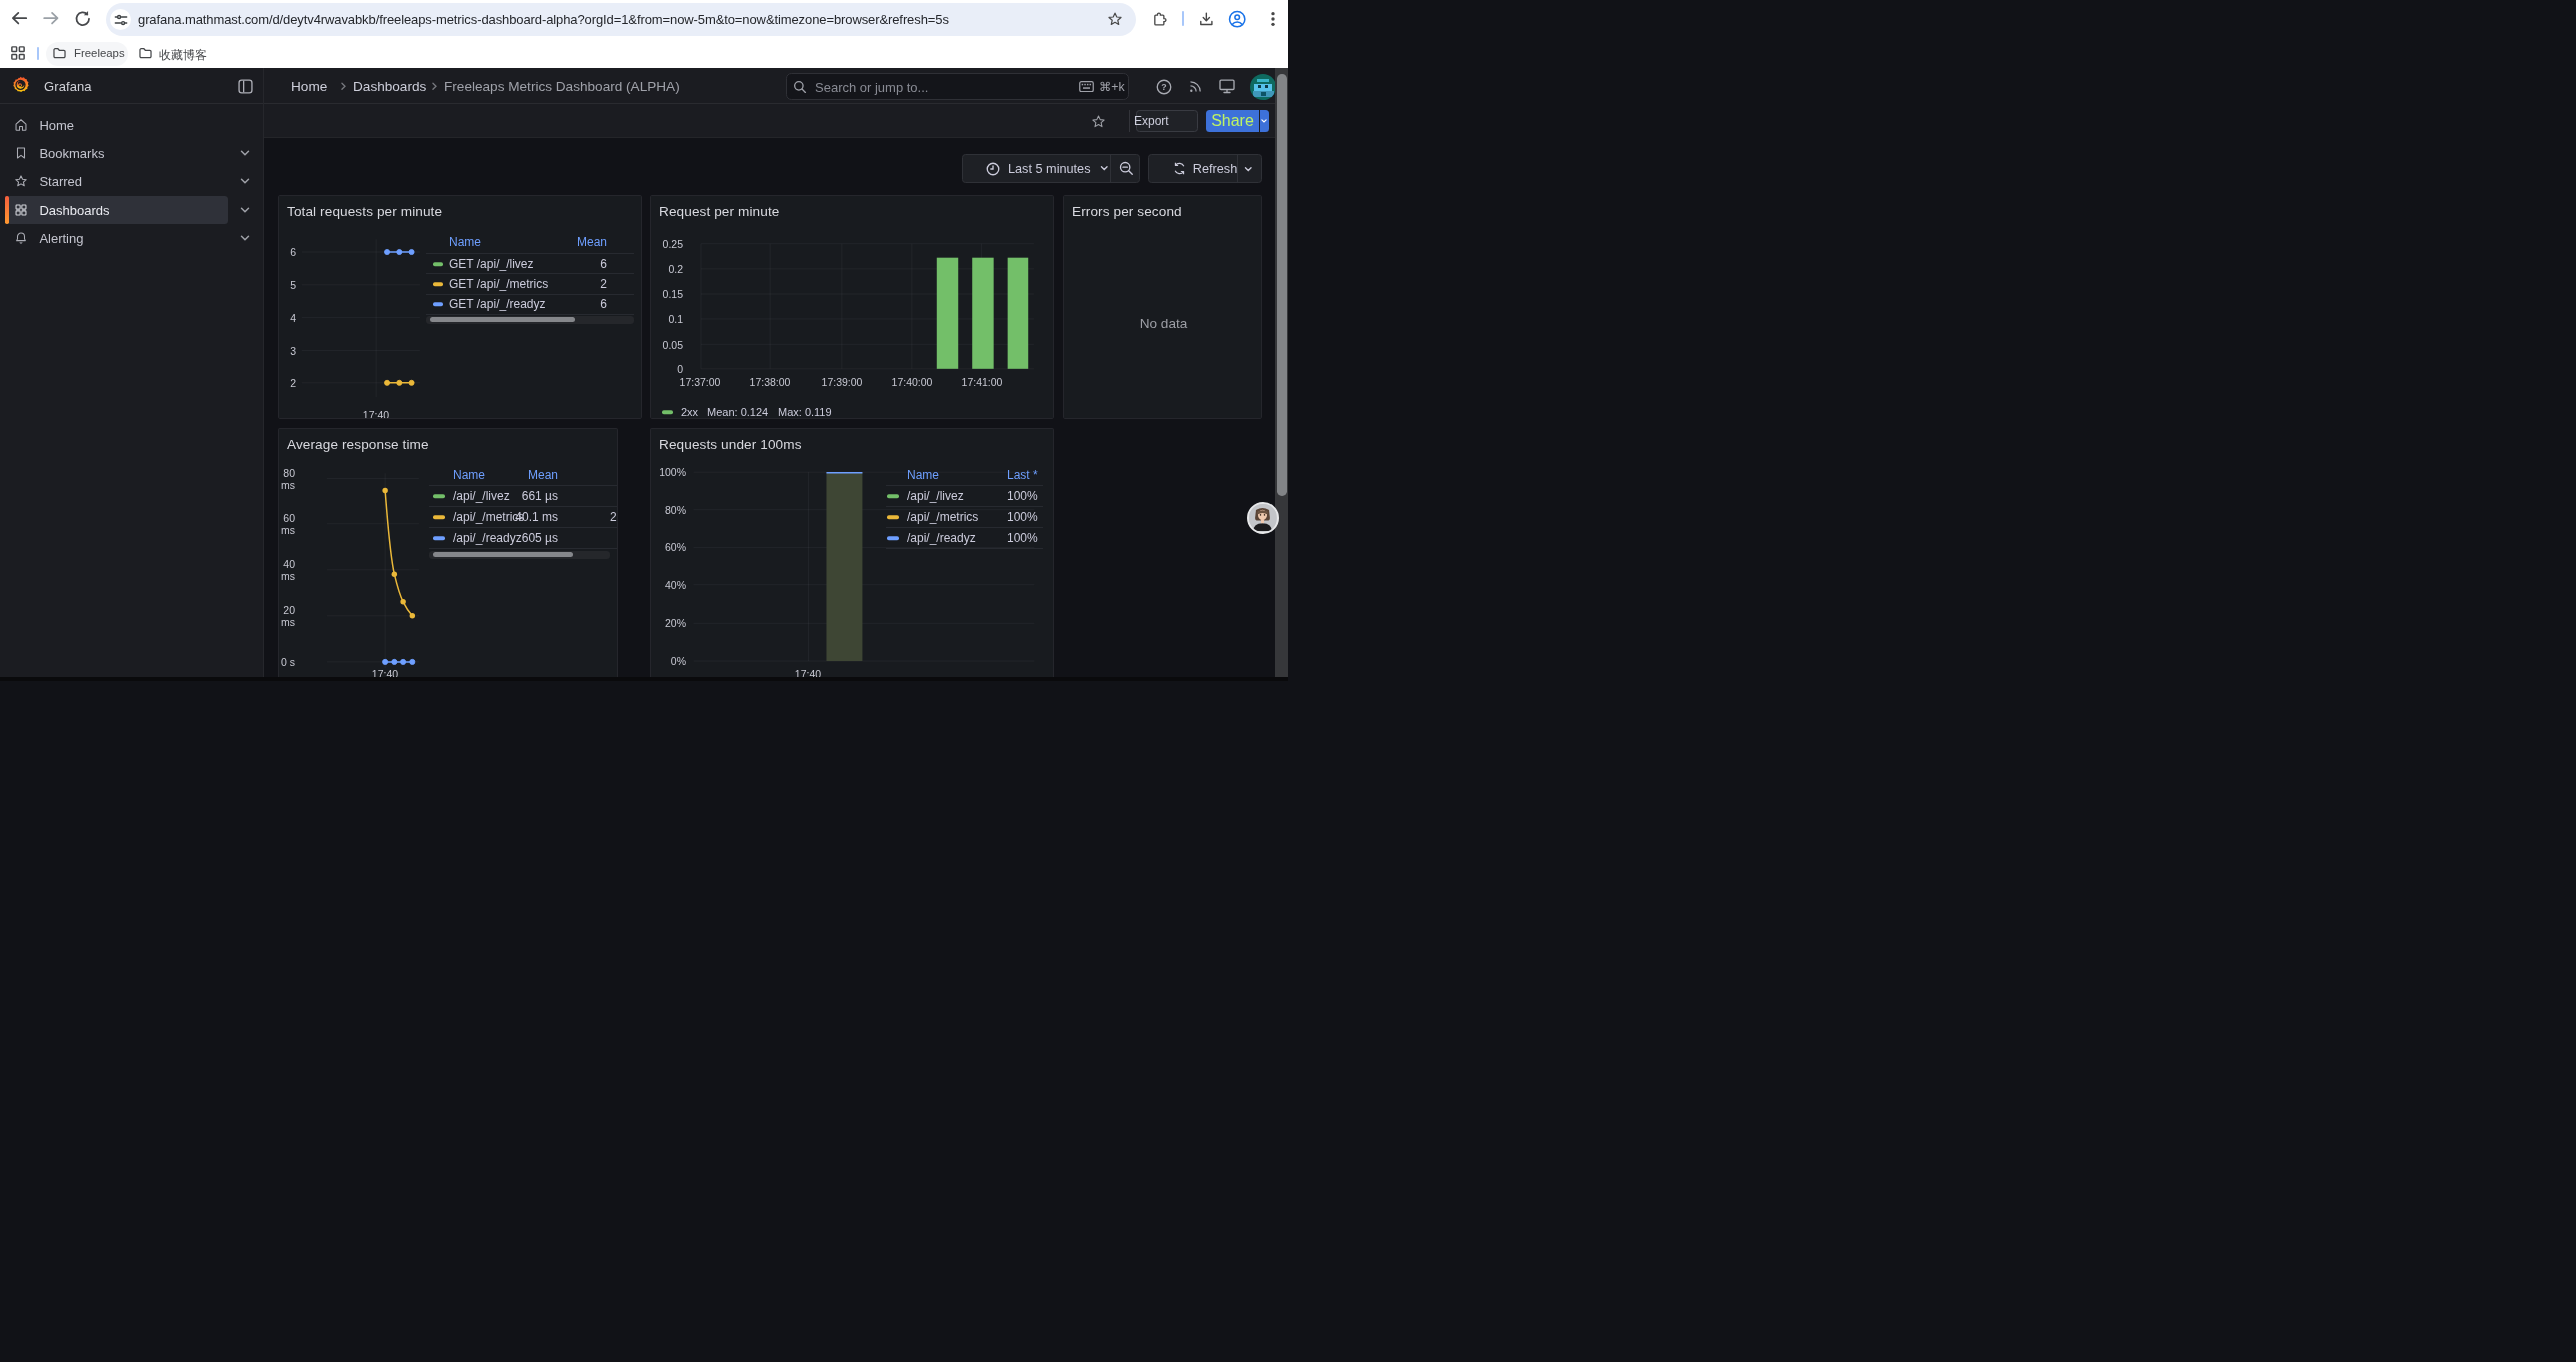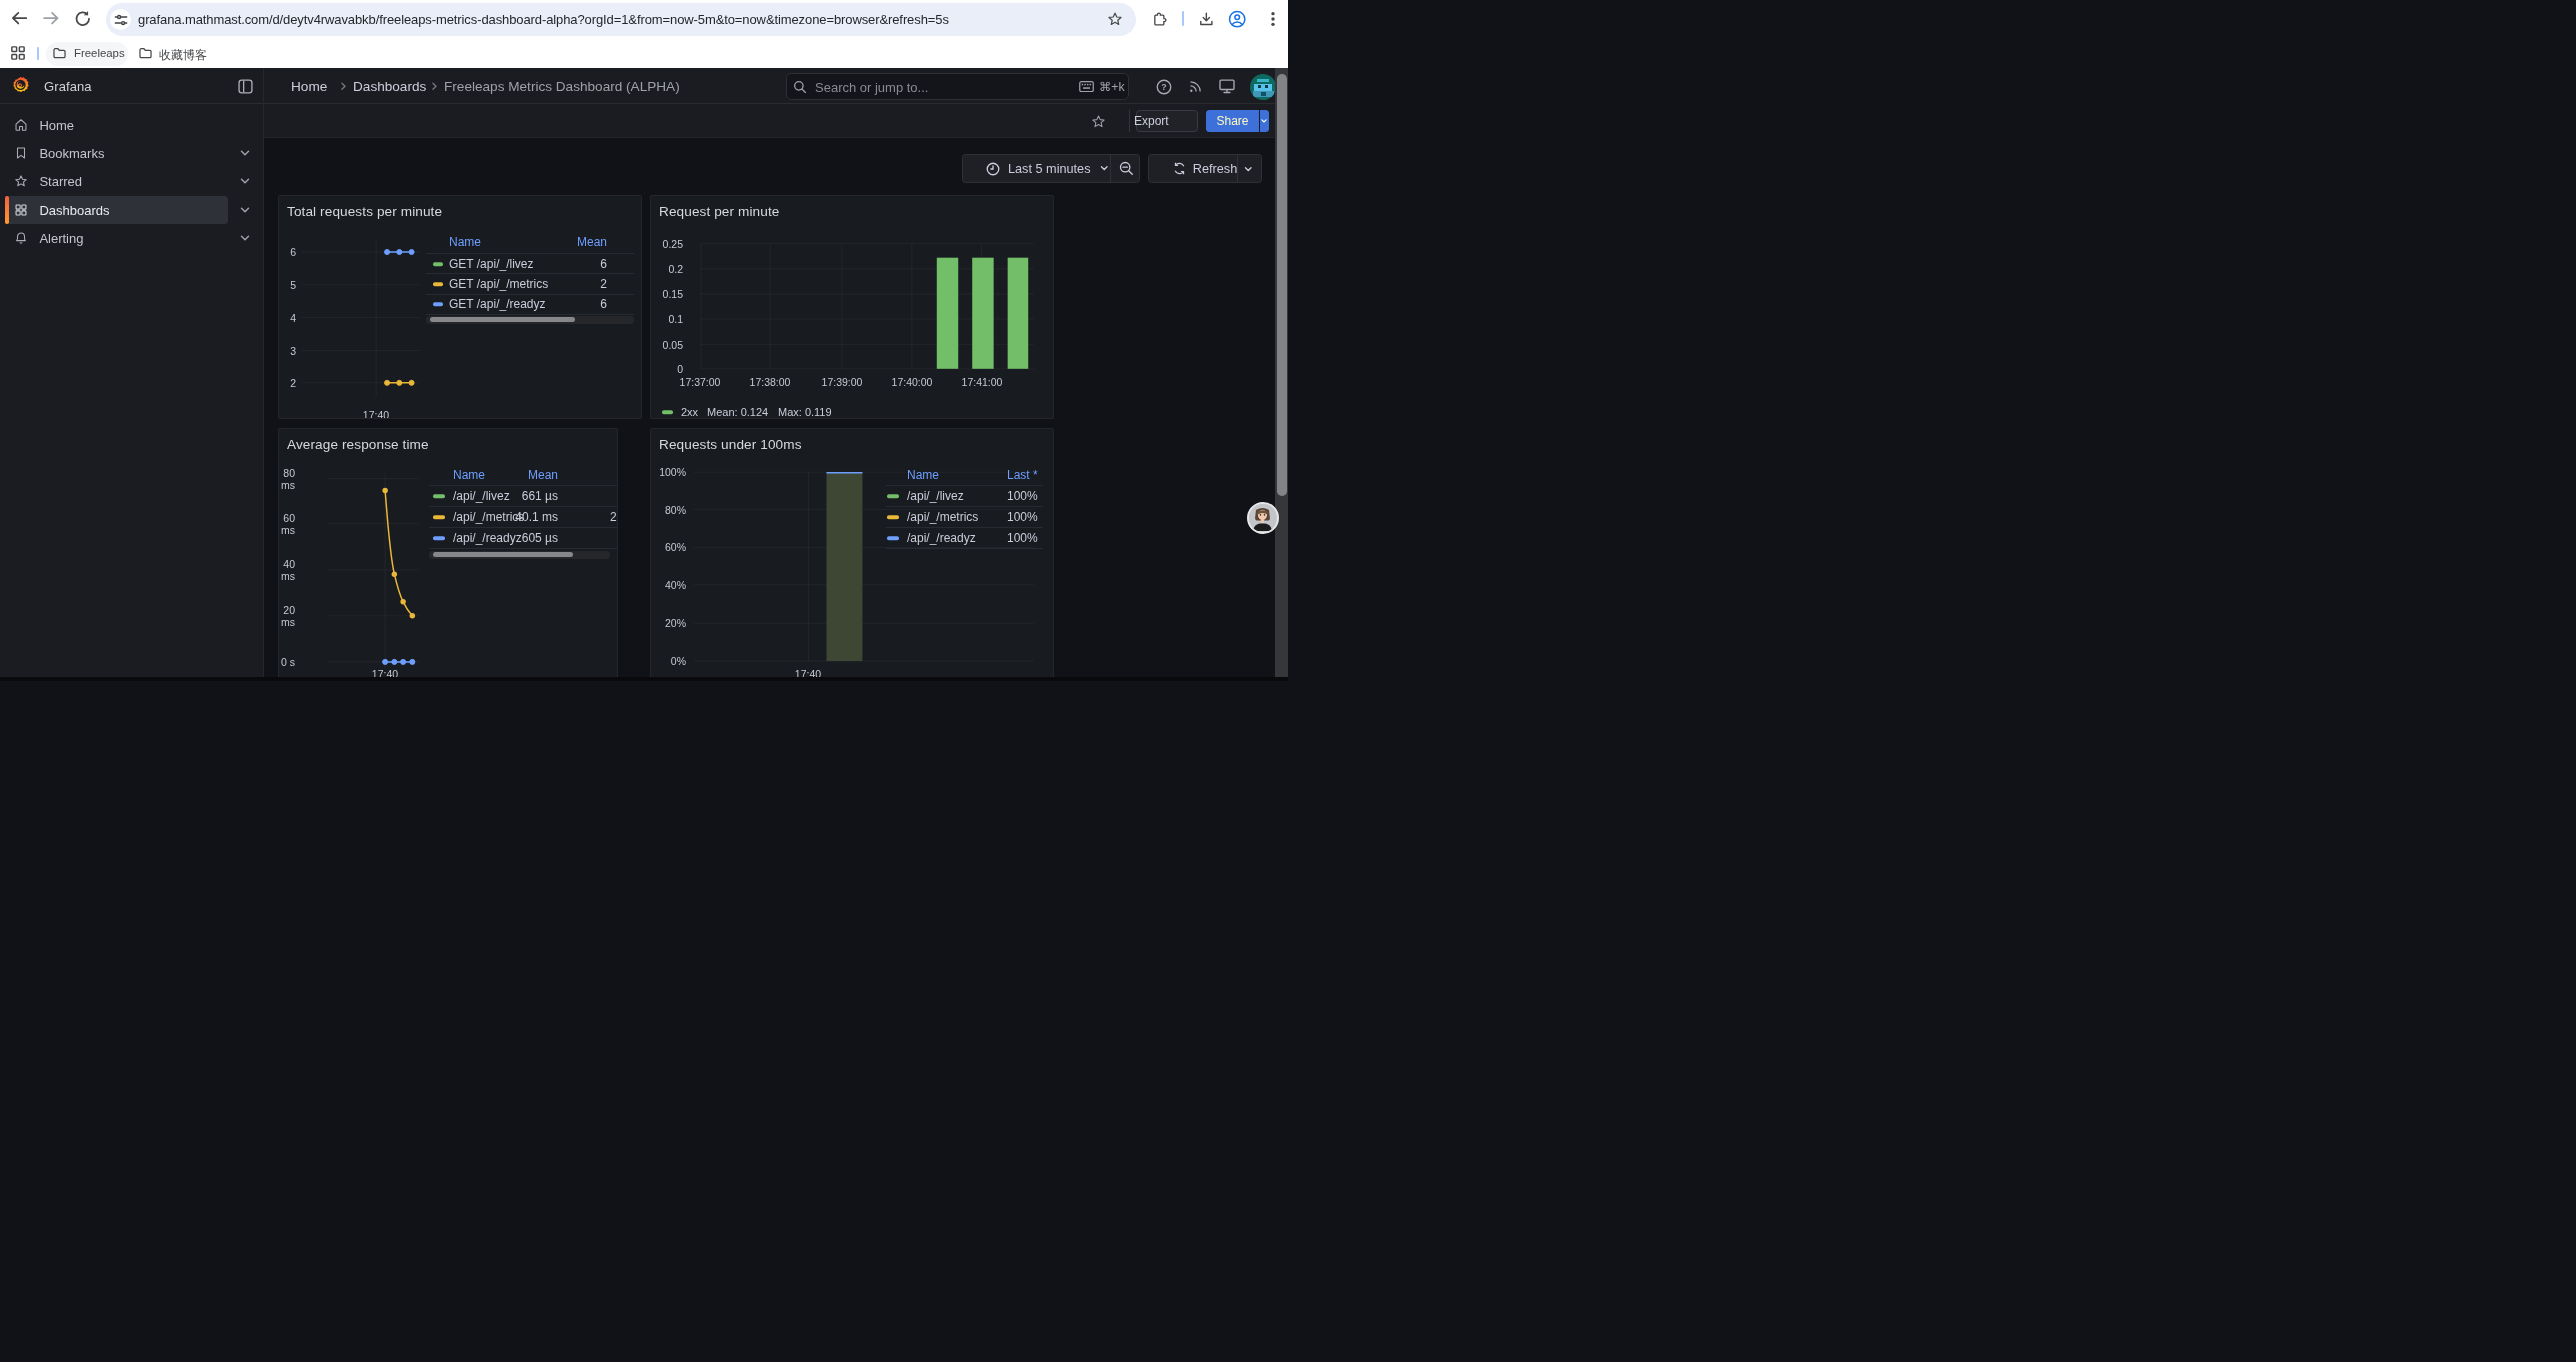--- a/index.html
+++ b/index.html
@@ -213,21 +213,21 @@
     <path d="M12 3.2 L14.7 9 L21 9.7 L16.2 13.9 L17.6 20.2 L12 16.9 L6.4 20.2 L7.8 13.9 L3 9.7 L9.3 9 Z" fill="none" stroke="#9EA0A7" stroke-width="1.7" stroke-linejoin="round"></path>
   </svg>
   <div class="abs" style="left:1129px; top:110px; width:0.9px; height:22px; background:#33343A;"></div>
   <div class="abs" style="left:1136px; top:110px; width:62px; height:22.4px; background:#202227; border:0.9px solid #393B42; border-radius:3.5px; display:flex; align-items:center; justify-content:center;gap:27px;">
     <span style="font-size:12px; color:#CDCEDC;">Export</span>
     <svg style="margin-left:4.4px;" width="9.6" height="9.6" viewBox="0 0 12 12">
         <path d="M2.8 4.3 L6 7.5 L9.2 4.3" fill="none" stroke="#CDCEDC" stroke-width="1.5" stroke-linecap="round"></path>
       </svg>
   </div>
   <div class="abs" style="left:1206px; top:110px; width:53px; height:22.4px; background:#3D71D9; border-radius:3.5px 0 0 3.5px; display:flex; align-items:center; justify-content:center;">
-    <span style="font-size:12px; font-weight:500; color:#fef9c3;">Share</span>
+    <span style="font-size:16px; font-weight:500; color:#bef264;">Share</span>
   </div>
   <div class="abs" style="left:1260px; top:110px; width:8.8px; height:22.4px; background:#3D71D9; border-radius:0 3.5px 3.5px 0; display:flex; align-items:center; justify-content:center;">
     <svg width="8" height="8" viewBox="0 0 12 12">
         <path d="M2.8 4.3 L6 7.5 L9.2 4.3" fill="none" stroke="#FFFFFF" stroke-width="1.8" stroke-linecap="round"></path>
       </svg>
   </div>
 
   <div class="navitem" style="top:111px;">
     <svg class="nicon" viewBox="0 0 24 24">
         <path d="M3.5 10.5 L12 3 L20.5 10.5 V20 A1 1 0 0 1 19.5 21 H14.5 V14.5 H9.5 V21 H4.5 A1 1 0 0 1 3.5 20 Z" fill="none" stroke="#ACADB5" stroke-width="1.8" stroke-linejoin="round"></path>
@@ -393,20 +393,24 @@
         <rect x="366.5" y="70.5" width="24.5" height="127"></rect>
         <rect x="407" y="70.5" width="23.5" height="127"></rect>
       </g>
     </svg>
     <div class="sw" style="left:11px; top:216px; width:11px; background:#73BF69;"></div>
     <div class="lrow" style="left:30px; top:216px; font-size:11px;">2xx</div>
     <div class="lrow" style="left:56px; top:216px; font-size:11px;">Mean: 0.124</div>
     <div class="lrow" style="left:127px; top:216px; font-size:11px;">Max: 0.119</div>
   </div>
 
+  <div class="panel" style="left:1063px; top:195px; width:199px; height:224px;">
+    <div class="ptitle">Errors per second</div>
+    <div class="abs" style="left:0; top:120px; width:199px; text-align:center; font-size:13.6px; color:#9D9FA6;">No data</div>
+  </div>
 
   <div class="panel" style="left:278px; top:428px; width:340px; height:250px; border-bottom:none;padding-left:28px;">
     <div class="ptitle">Average response time</div>
     <div class="ylab" style="right:322px; top:50px;">80 ms</div>
     <div class="ylab" style="right:322px; top:95px;">60 ms</div>
     <div class="ylab" style="right:322px; top:141px;">40 ms</div>
     <div class="ylab" style="right:322px; top:187px;">20 ms</div>
     <div class="ylab" style="right:322px; top:233px;">0 s</div>
     <div class="xlab" style="left:106px; top:239px;">17:40</div>
     <svg class="abs" style="left:0; top:0;" width="364" height="250" viewBox="0 0 415 285">

